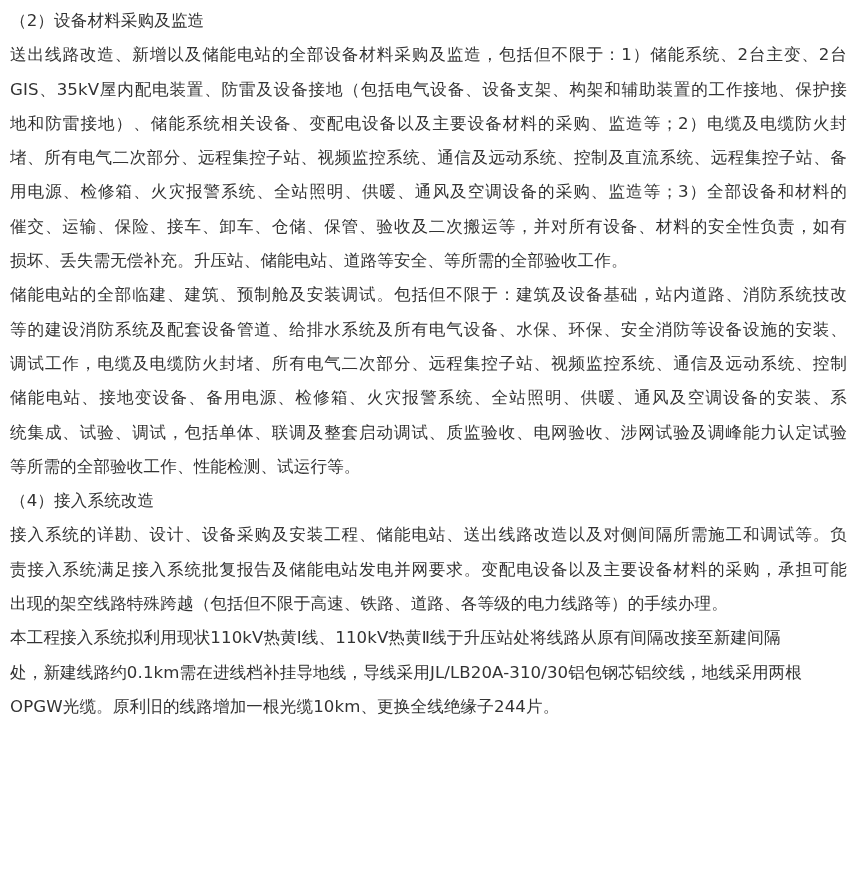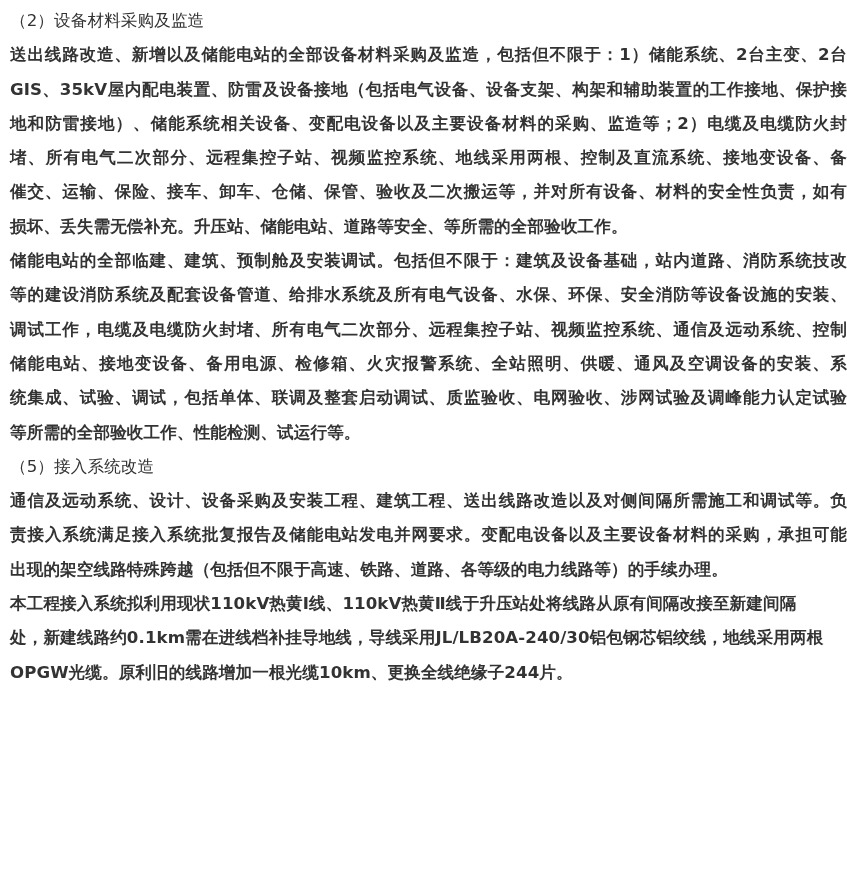--- a/index.html
+++ b/index.html
@@ -19,21 +19,20 @@
     box-sizing: border-box;
     width: 847px;
   }
   .heading, .para {
     font-size: 16.6px;
     line-height: 34.3px;
     margin: 0;
     letter-spacing: 0.1px;
     word-break: break-all;
     text-align: justify;
-    font-weight: bold;
   }
   .heading {
     font-weight: normal;
   }
   .line {
     display: block;
     white-space: nowrap;
     text-align-last: justify;
     text-align: justify;
   }
@@ -45,44 +44,45 @@
 <body>
 
 <div class="doc">
 
   <div>
     <p class="heading">（2）设备材料采购及监造</p>
     <p class="para">
       <span class="line">送出线路改造、新增以及储能电站的全部设备材料采购及监造，包括但不限于：1）储能系统、2台主变、2台</span>
       <span class="line">GIS、35kV屋内配电装置、防雷及设备接地（包括电气设备、设备支架、构架和辅助装置的工作接地、保护接</span>
       <span class="line">地和防雷接地）、储能系统相关设备、变配电设备以及主要设备材料的采购、监造等；2）电缆及电缆防火封</span>
-      <span class="line">堵、所有电气二次部分、远程集控子站、视频监控系统、地线采用两根、控制及直流系统、接地变设备、备</span>
+      <span class="line">堵、所有电气二次部分、远程集控子站、视频监控系统、通信及远动系统、控制及直流系统、远程集控子站、备</span>
+      <span class="line">用电源、检修箱、火灾报警系统、全站照明、供暖、通风及空调设备的采购、监造等；3）全部设备和材料的</span>
       <span class="line">催交、运输、保险、接车、卸车、仓储、保管、验收及二次搬运等，并对所有设备、材料的安全性负责，如有</span>
       <span class="line last">损坏、丢失需无偿补充。升压站、储能电站、道路等安全、等所需的全部验收工作。</span>
     </p>
   </div>
 
   <div>
     <p class="para">
       <span class="line">储能电站的全部临建、建筑、预制舱及安装调试。包括但不限于：建筑及设备基础，站内道路、消防系统技改</span>
       <span class="line">等的建设消防系统及配套设备管道、给排水系统及所有电气设备、水保、环保、安全消防等设备设施的安装、</span>
       <span class="line">调试工作，电缆及电缆防火封堵、所有电气二次部分、远程集控子站、视频监控系统、通信及远动系统、控制</span>
       <span class="line">储能电站、接地变设备、备用电源、检修箱、火灾报警系统、全站照明、供暖、通风及空调设备的安装、系</span>
       <span class="line">统集成、试验、调试，包括单体、联调及整套启动调试、质监验收、电网验收、涉网试验及调峰能力认定试验</span>
       <span class="line last">等所需的全部验收工作、性能检测、试运行等。</span>
     </p>
   </div>
 
   <div>
-    <p class="heading">（5）接入系统改造</p>
+    <p class="heading">（4）接入系统改造</p>
     <p class="para">
-      <span class="line">通信及远动系统、设计、设备采购及安装工程、建筑工程、送出线路改造以及对侧间隔所需施工和调试等。负</span>
+      <span class="line">接入系统的详勘、设计、设备采购及安装工程、储能电站、送出线路改造以及对侧间隔所需施工和调试等。负</span>
       <span class="line">责接入系统满足接入系统批复报告及储能电站发电并网要求。变配电设备以及主要设备材料的采购，承担可能</span>
       <span class="line last">出现的架空线路特殊跨越（包括但不限于高速、铁路、道路、各等级的电力线路等）的手续办理。</span>
     </p>
     <p class="para">
       <span class="line last">本工程接入系统拟利用现状110kV热黄Ⅰ线、110kV热黄Ⅱ线于升压站处将线路从原有间隔改接至新建间隔</span>
-      <span class="line last">处，新建线路约0.1km需在进线档补挂导地线，导线采用JL/LB20A-240/30铝包钢芯铝绞线，地线采用两根</span>
+      <span class="line last">处，新建线路约0.1km需在进线档补挂导地线，导线采用JL/LB20A-310/30铝包钢芯铝绞线，地线采用两根</span>
       <span class="line last">OPGW光缆。原利旧的线路增加一根光缆10km、更换全线绝缘子244片。</span>
     </p>
   </div>
 
 </div>
 
 </body></html>

